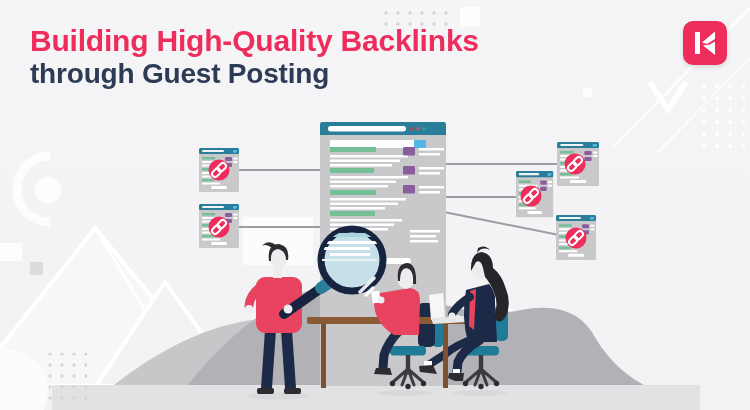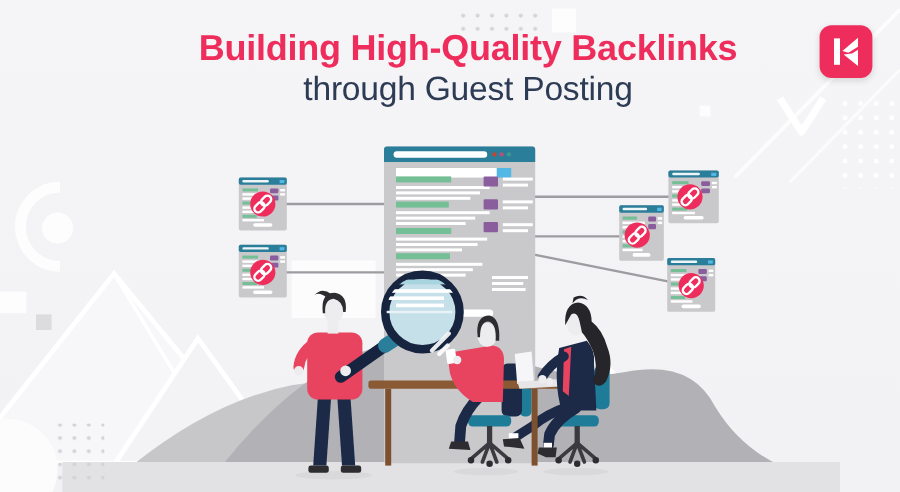--- a/index.html
+++ b/index.html
@@ -3,25 +3,25 @@
 <meta charset="utf-8">
 <style>
   html,body{margin:0;padding:0;}
   .scene{
     position:relative;width:750px;height:410px;overflow:hidden;
     background:linear-gradient(180deg,#f5f5f7 0%,#f2f2f4 100%);
     font-family:"Liberation Sans","DejaVu Sans",sans-serif;
   }
   .scene svg{position:absolute;left:0;top:0;}
   .heading{
-    position:absolute;left:30px;top:24px;width:720px;text-align:center;
+    position:absolute;left:30px;top:24px;width:720px;
     line-height:33px;letter-spacing:-0.2px;
   }
   .heading .l1{font-size:30px;font-weight:bold;color:var(--accent,#ee2d5c);}
-  .heading .l2{font-size:28px;font-weight:400;color:var(--title_navy,#2d3b55);}
+  .heading .l2{font-size:28px;font-weight:700;color:var(--title_navy,#2d3b55);}
   .logo{
     position:absolute;left:683px;top:21px;width:44px;height:44px;border-radius:10px;
     background:var(--accent,#ee2d5c);box-shadow:0 2px 5px rgba(0,0,0,.12);
   }
   .logo svg{position:absolute;left:0;top:0;}
 </style>
 </head>
 <body>
 
 <div class="scene">

